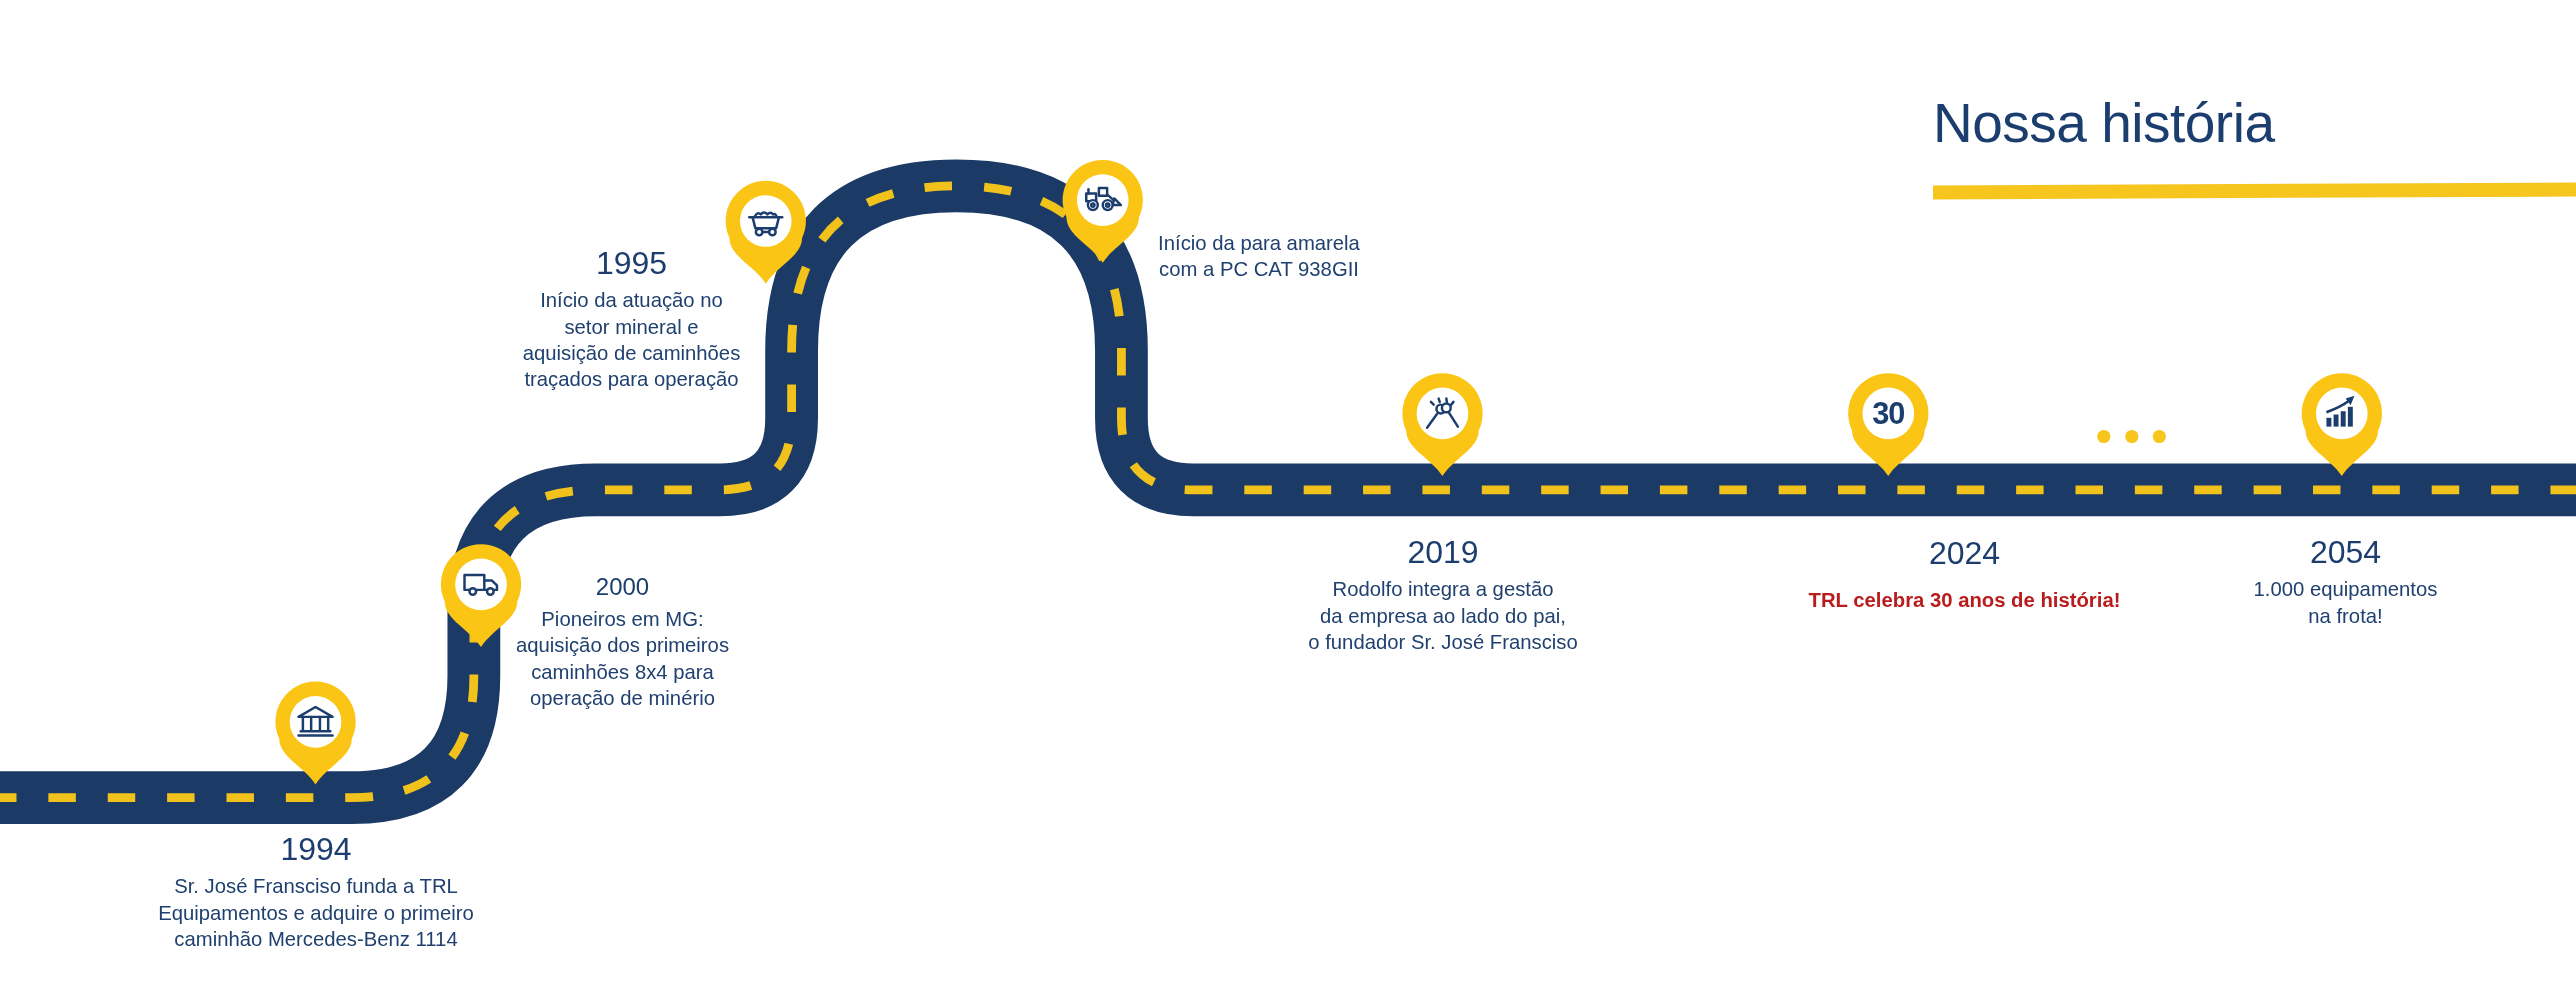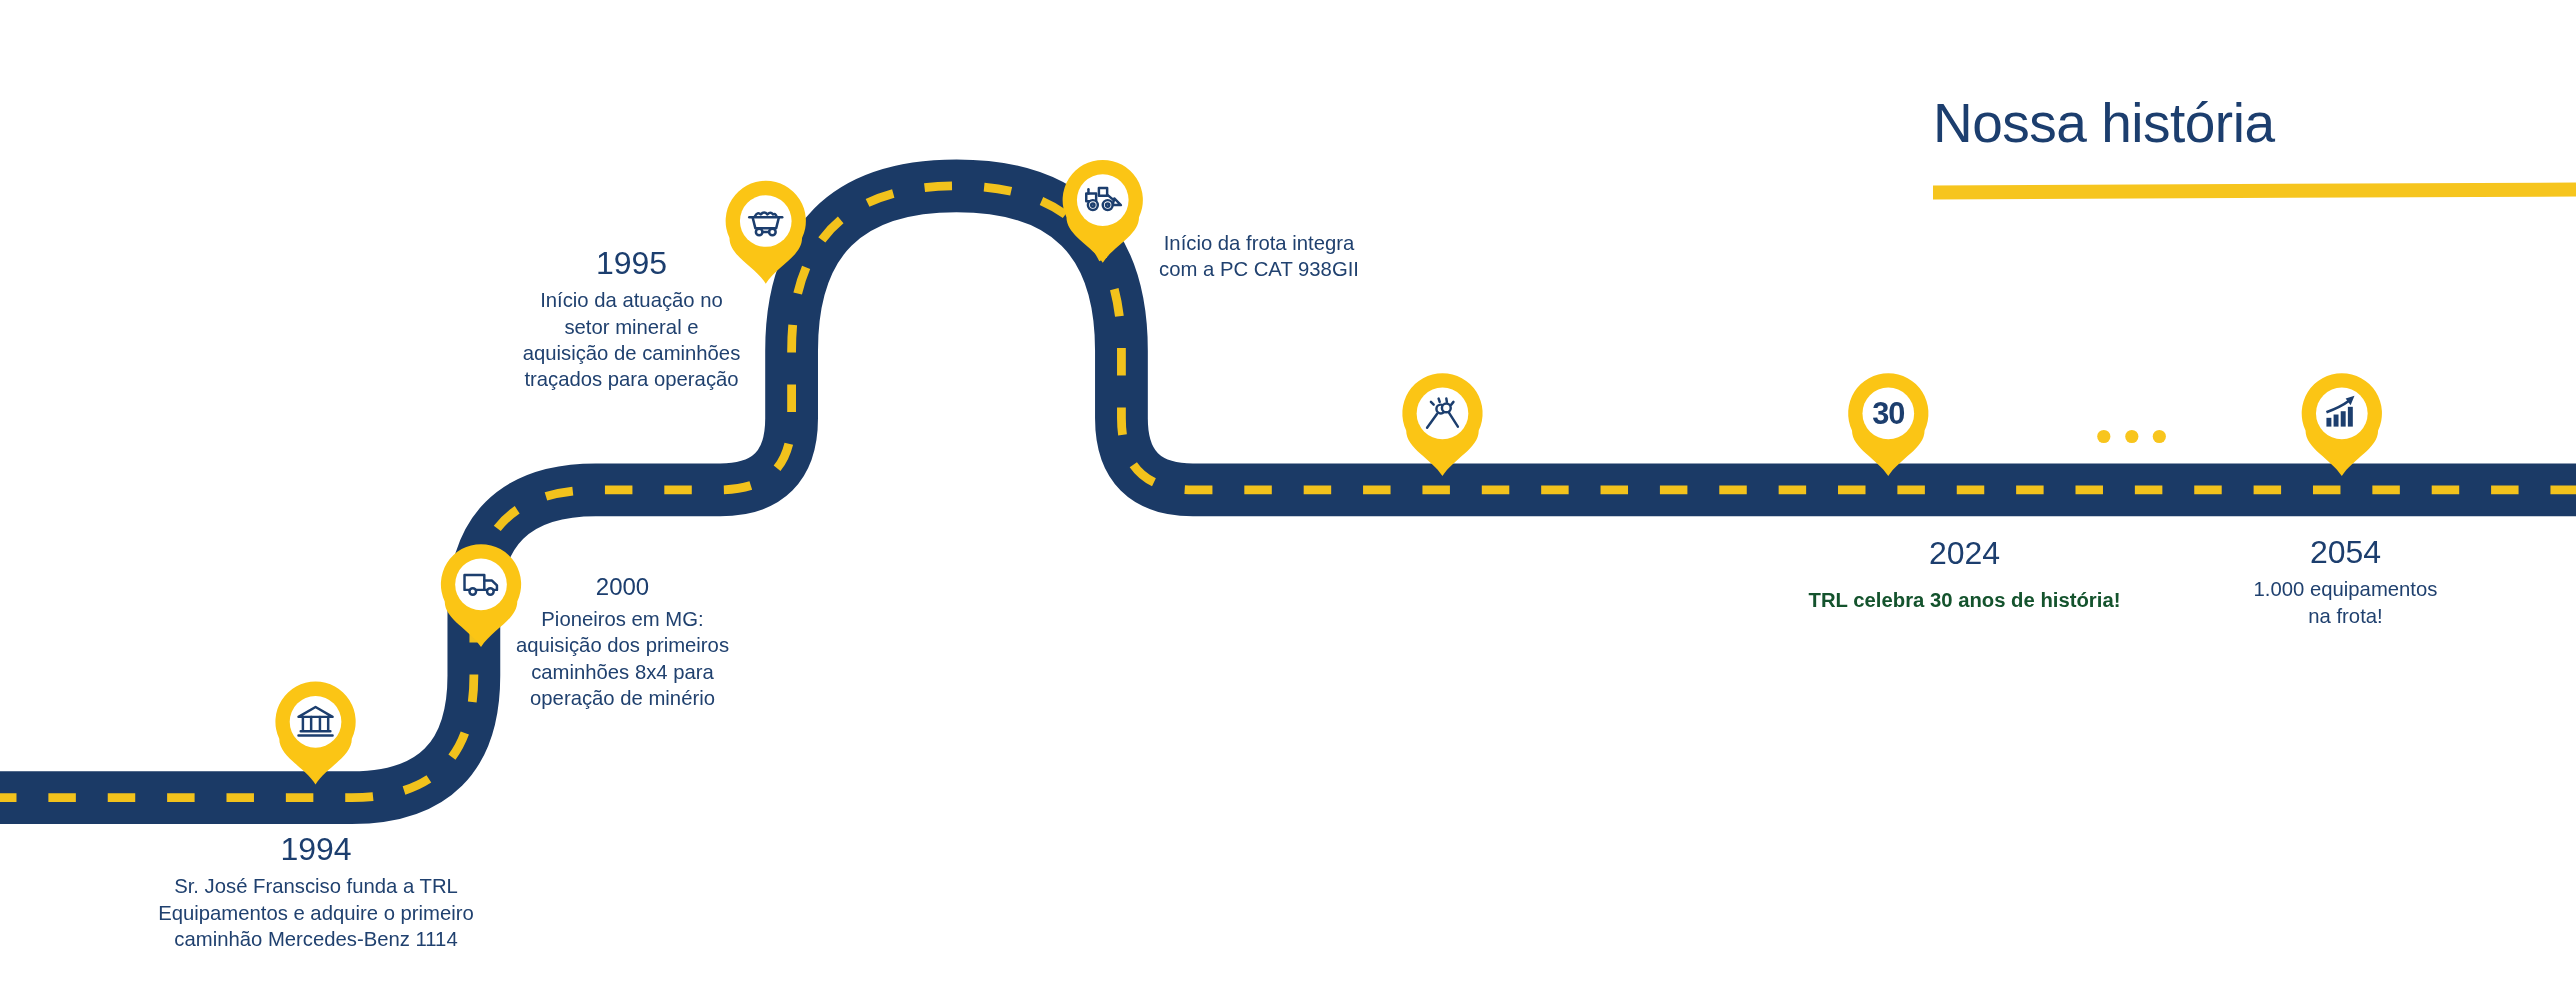--- a/index.html
+++ b/index.html
@@ -8,21 +8,21 @@
   .road-svg{position:absolute;left:0;top:0;}
   .page-title{position:absolute;left:1933px;top:93px;font-size:55px;font-weight:400;
               color:#1C3E6E;letter-spacing:-0.5px;line-height:1.1;}
   .title-underline{position:absolute;left:1933px;top:184px;width:643px;height:13.7px;
                    background:#F6C51E;transform:rotate(-0.25deg);}
   .milestone{position:absolute;text-align:center;color:#1C3E6E;}
   .milestone .year{font-weight:400;font-size:32px;line-height:1.15;margin:0 0 5.5px 0;}
   .milestone .year--small{font-size:24px;}
   .milestone .desc{font-size:20.3px;line-height:1.3;white-space:pre-line;margin:0;color:#20416F;}
   .milestone .desc-bold{font-size:20.3px;line-height:1.3;white-space:pre-line;margin:15px;
-                        color:#14532d;font-weight:700;}
+                        color:#b91c1c;font-weight:700;}
   .pin-icon{stroke:#1C3E6E;stroke-width:4.5;fill:none;stroke-linecap:round;stroke-linejoin:round;}
 </style>
 </head>
 <body>
 
 <div class="stage">
 
   <svg class="road-svg" width="2576" height="989" viewBox="0 0 4686 1799">
 
     <path d="M -20,1451 L 640,1451 Q 862,1451 862,1229 L 862,1113 Q 862,891 1084,891
@@ -141,24 +141,30 @@
 
   <div class="milestone" style="left:485px;top:573px;width:275px;">
     <div class="year year--small">2000</div>
     <p class="desc">Pioneiros em MG:
 aquisição dos primeiros
 caminhões 8x4 para
 operação de minério</p>
   </div>
 
   <div class="milestone" style="left:1105px;top:230px;width:308px;">
-    <p class="desc">Início da frota integra
+    <p class="desc">Início da para amarela
 com a PC CAT 938GII</p>
   </div>
 
+  <div class="milestone" style="left:1289px;top:534px;width:308px;">
+    <div class="year">2019</div>
+    <p class="desc">Rodolfo integra a gestão
+da empresa ao lado do pai,
+o fundador Sr. José Fransciso</p>
+  </div>
 
   <div class="milestone" style="left:1783px;top:535px;width:363px;">
     <div class="year">2024</div>
     <p class="desc-bold">TRL celebra 30 anos de história!</p>
   </div>
 
   <div class="milestone" style="left:2219px;top:534px;width:253px;">
     <div class="year">2054</div>
     <p class="desc">1.000 equipamentos
 na frota!</p>

